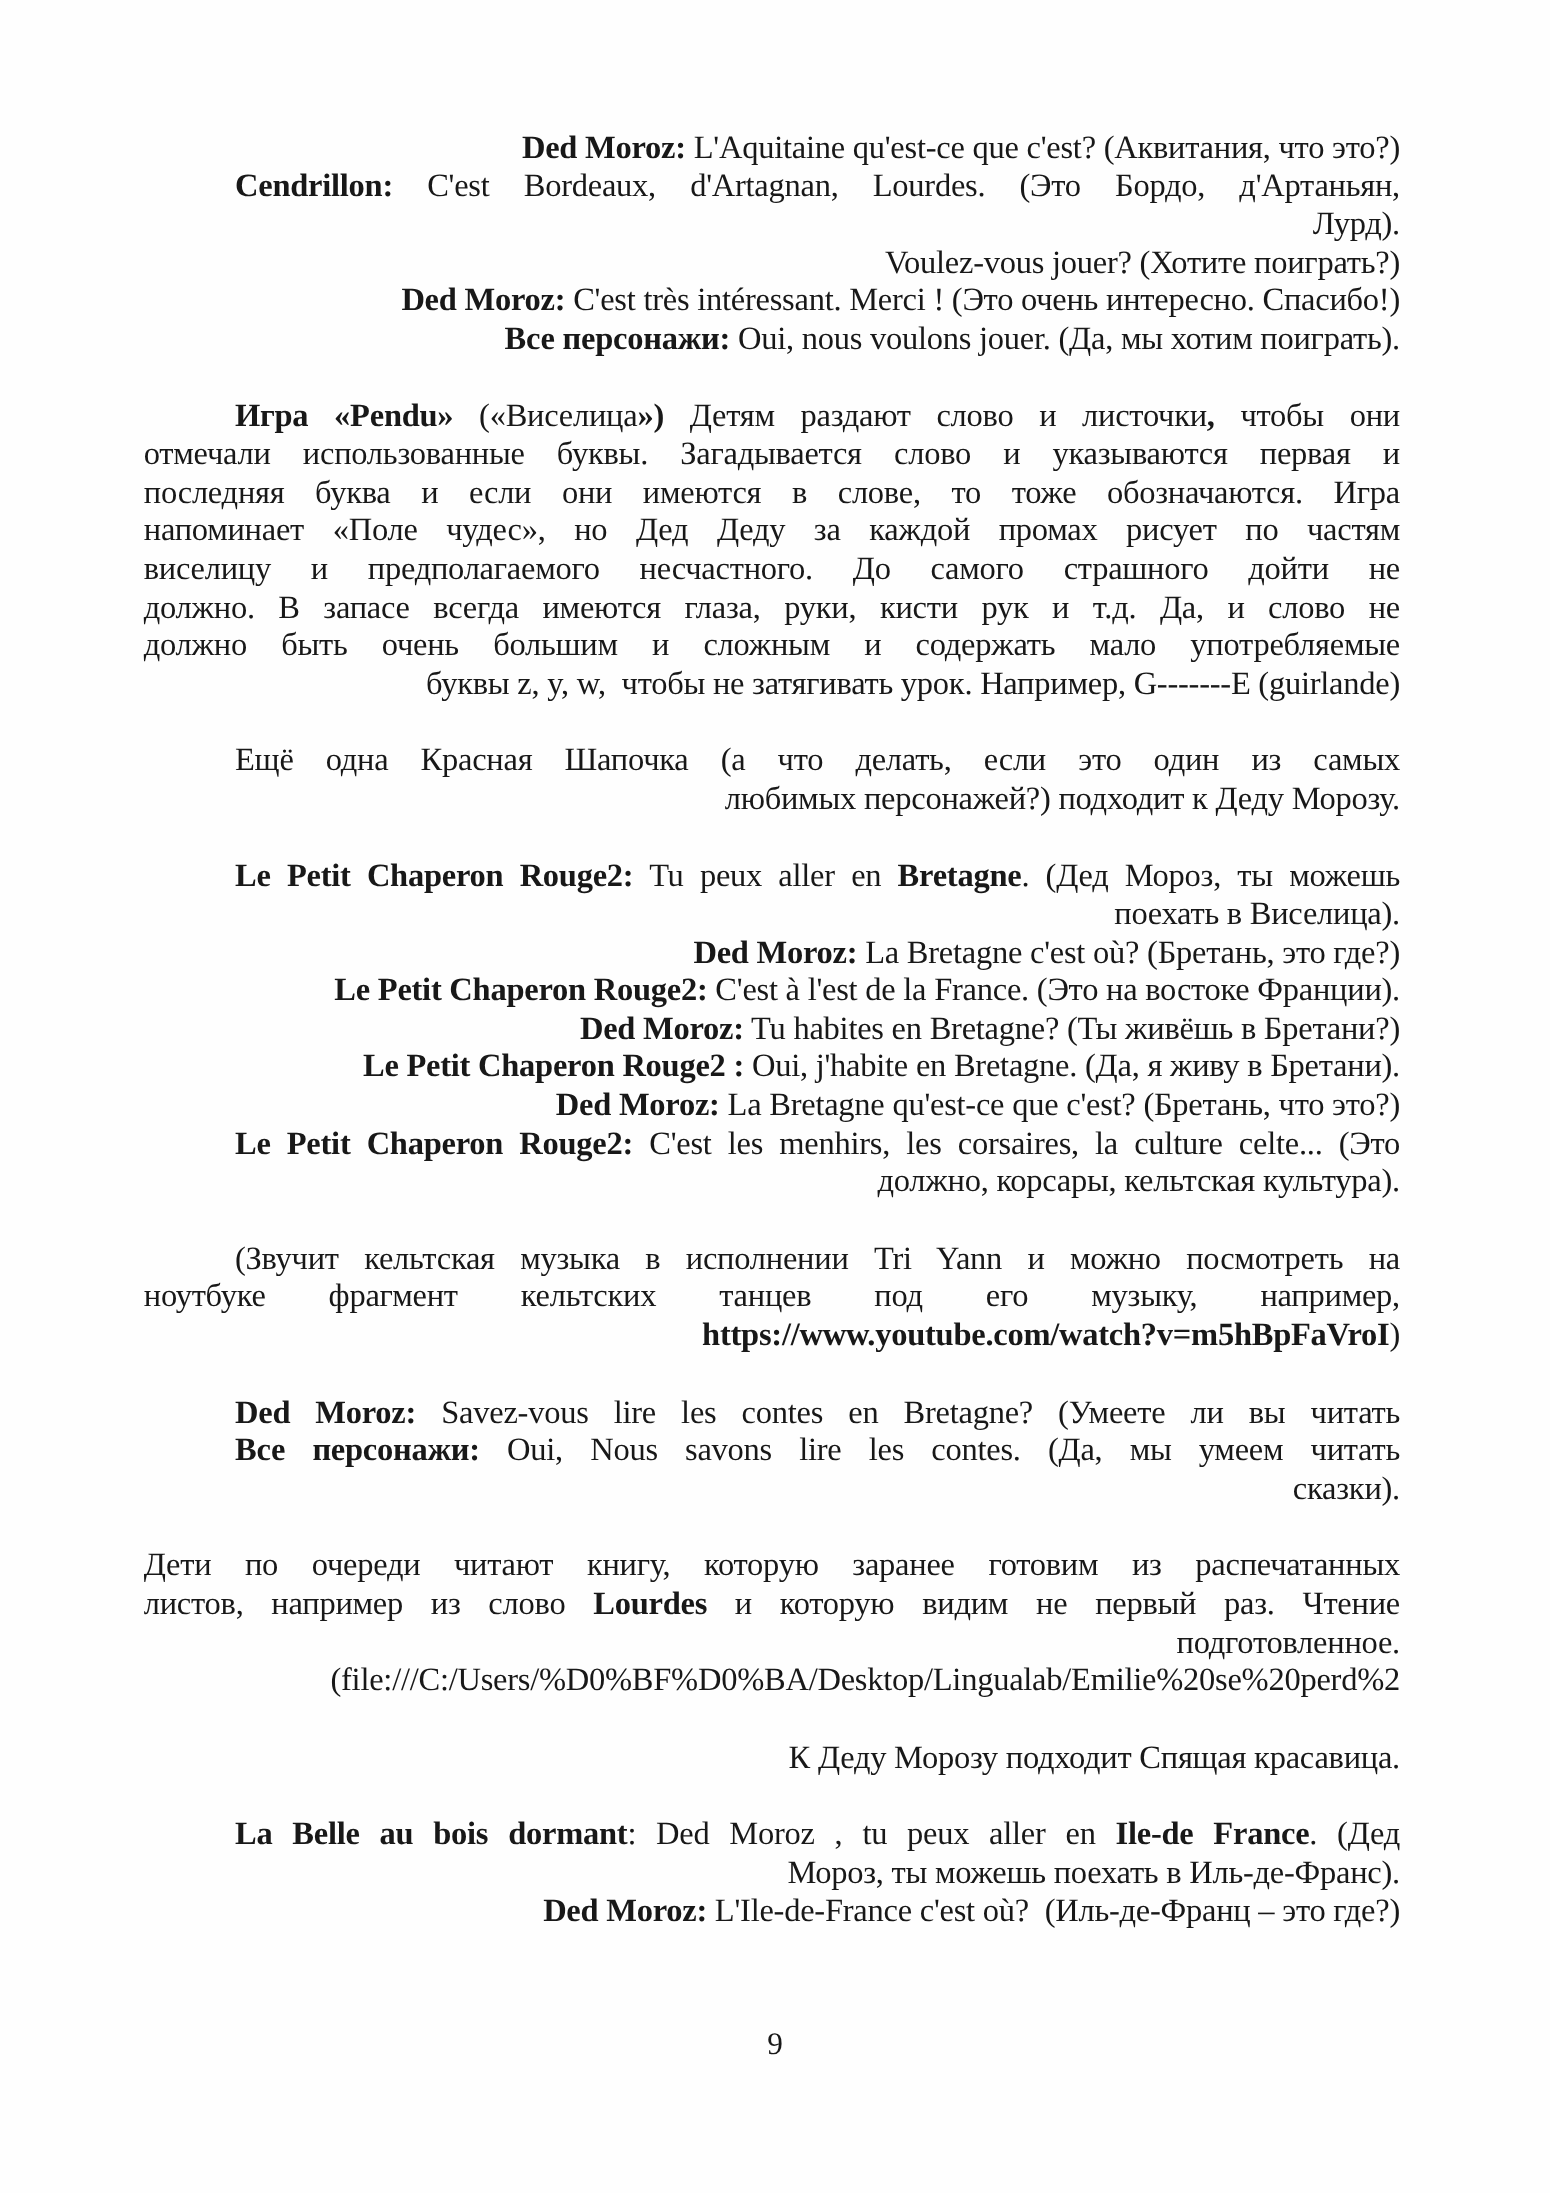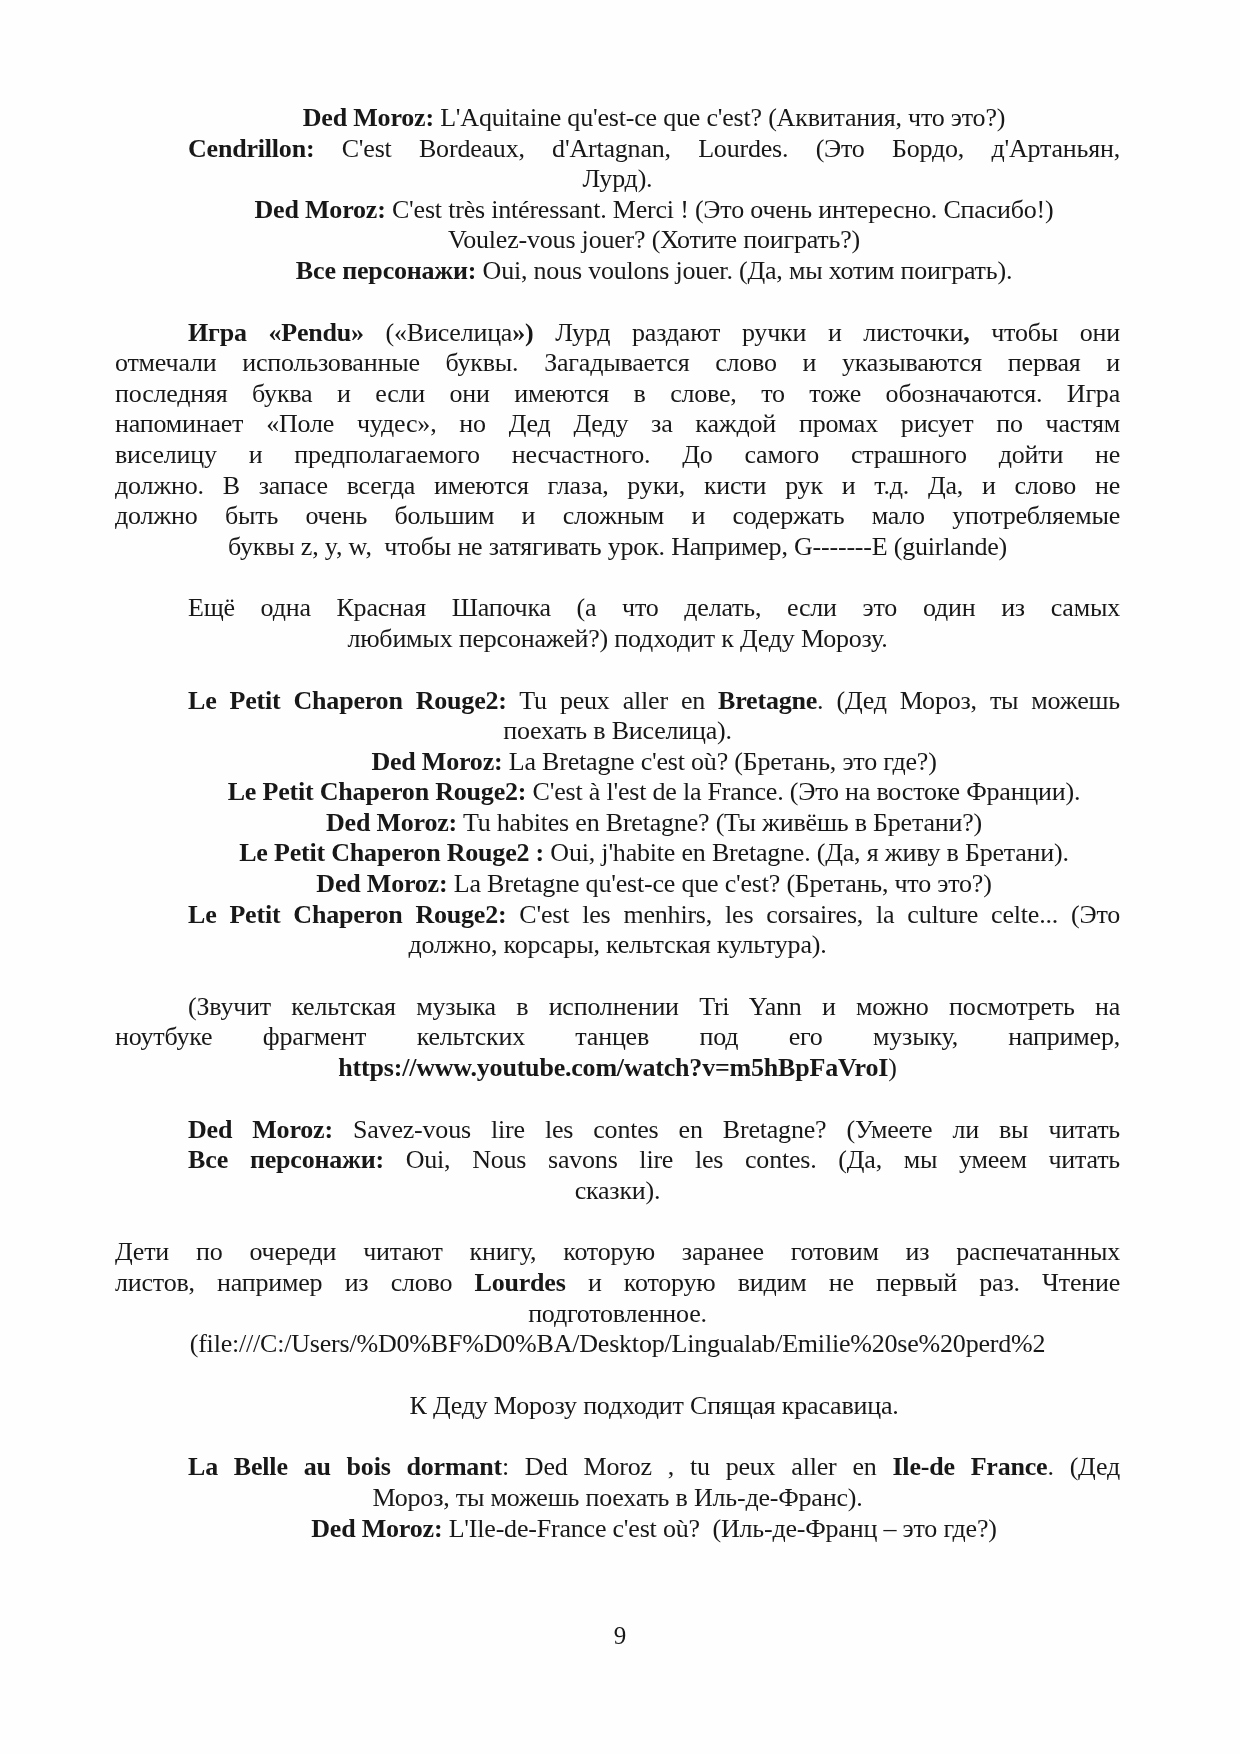--- a/index.html
+++ b/index.html
@@ -25,21 +25,21 @@
     left: 115px;
     top: 103px;
     width: 1005px;
     font-size: 26px;
     line-height: 30.6px;
     letter-spacing: -0.2px;
   }
   .line {
     white-space: nowrap;
     min-height: 30.6px;
-    text-align: center;
+    text-align: right;
   }
   .line.fj {
     text-align: justify;
     text-align-last: justify;
     -moz-text-align-last: justify;
   }
   .line.ind {
     text-indent: 73px;
   }
   .line.gap {
@@ -58,24 +58,24 @@
   }
 </style>
 </head>
 <body>
 
 <main class="page">
   <div class="content">
       <div class="line ind"><span class="b">Ded Moroz:</span><span class="r"> L'Aquitaine qu'est-ce que c'est? (Аквитания, что это?)</span></div>
       <div class="line fj ind"><span class="b">Cendrillon:</span><span class="r"> C'est Bordeaux, d'Artagnan, Lourdes. (Это Бордо, д'Артаньян,</span></div>
       <div class="line"><span class="r">Лурд).</span></div>
+      <div class="line ind"><span class="r">Voulez-vous jouer? (Хотите поиграть?)</span></div>
       <div class="line ind"><span class="b">Ded Moroz:</span><span class="r"> C'est très intéressant. Merci ! (Это очень интересно. Спасибо!)</span></div>
-      <div class="line ind"><span class="r">Voulez-vous jouer? (Хотите поиграть?)</span></div>
       <div class="line ind"><span class="b">Все персонажи:</span><span class="r"> Oui, nous voulons jouer. (Да, мы хотим поиграть).</span></div>
-      <div class="line fj ind gap"><span class="b">Игра «Pendu»</span><span class="r"> («Виселица</span><span class="b">»)</span><span class="r"> Лурд раздают ручки и листочки</span><span class="b">,</span><span class="r"> чтобы они</span></div>
+      <div class="line fj ind gap"><span class="b">Игра «Pendu»</span><span class="r"> («Виселица</span><span class="b">»)</span><span class="r"> Детям раздают слово и листочки</span><span class="b">,</span><span class="r"> чтобы они</span></div>
       <div class="line fj"><span class="r">отмечали использованные буквы. Загадывается слово и указываются первая и</span></div>
       <div class="line fj"><span class="r">последняя буква и если они имеются в слове, то тоже обозначаются. Игра</span></div>
       <div class="line fj"><span class="r">напоминает «Поле чудес», но Дед Деду за каждой промах рисует по частям</span></div>
       <div class="line fj"><span class="r">виселицу и предполагаемого несчастного. До самого страшного дойти не</span></div>
       <div class="line fj"><span class="r">должно. В запасе всегда имеются глаза, руки, кисти рук и т.д. Да, и слово не</span></div>
       <div class="line fj"><span class="r">должно быть очень большим и сложным и содержать мало употребляемые</span></div>
       <div class="line"><span class="r">буквы z, y, w,&nbsp; чтобы не затягивать урок. Например, G-------E (guirlande)</span></div>
       <div class="line fj ind gap"><span class="r">Ещё одна Красная Шапочка (а что делать, если это один из самых</span></div>
       <div class="line"><span class="r">любимых персонажей?) подходит к Деду Морозу.</span></div>
       <div class="line fj ind gap"><span class="b">Le Petit Chaperon Rouge2:</span><span class="r"> Tu peux aller en </span><span class="b">Bretagne</span><span class="r">. (Дед Мороз, ты можешь</span></div>

